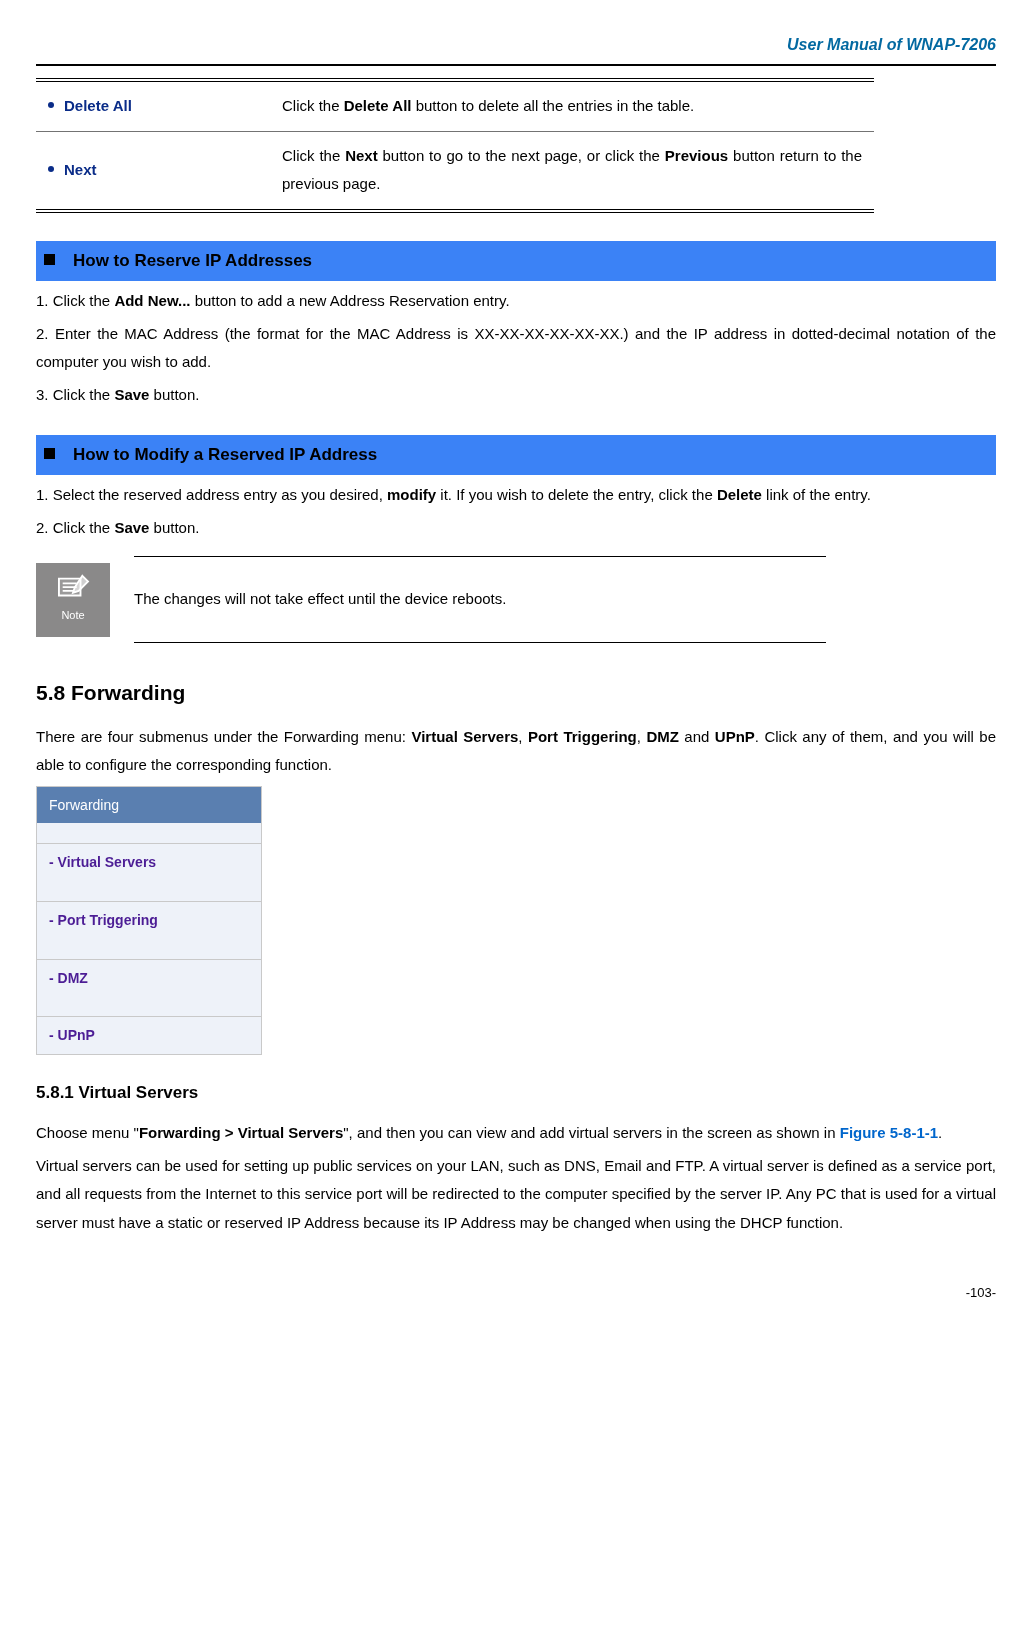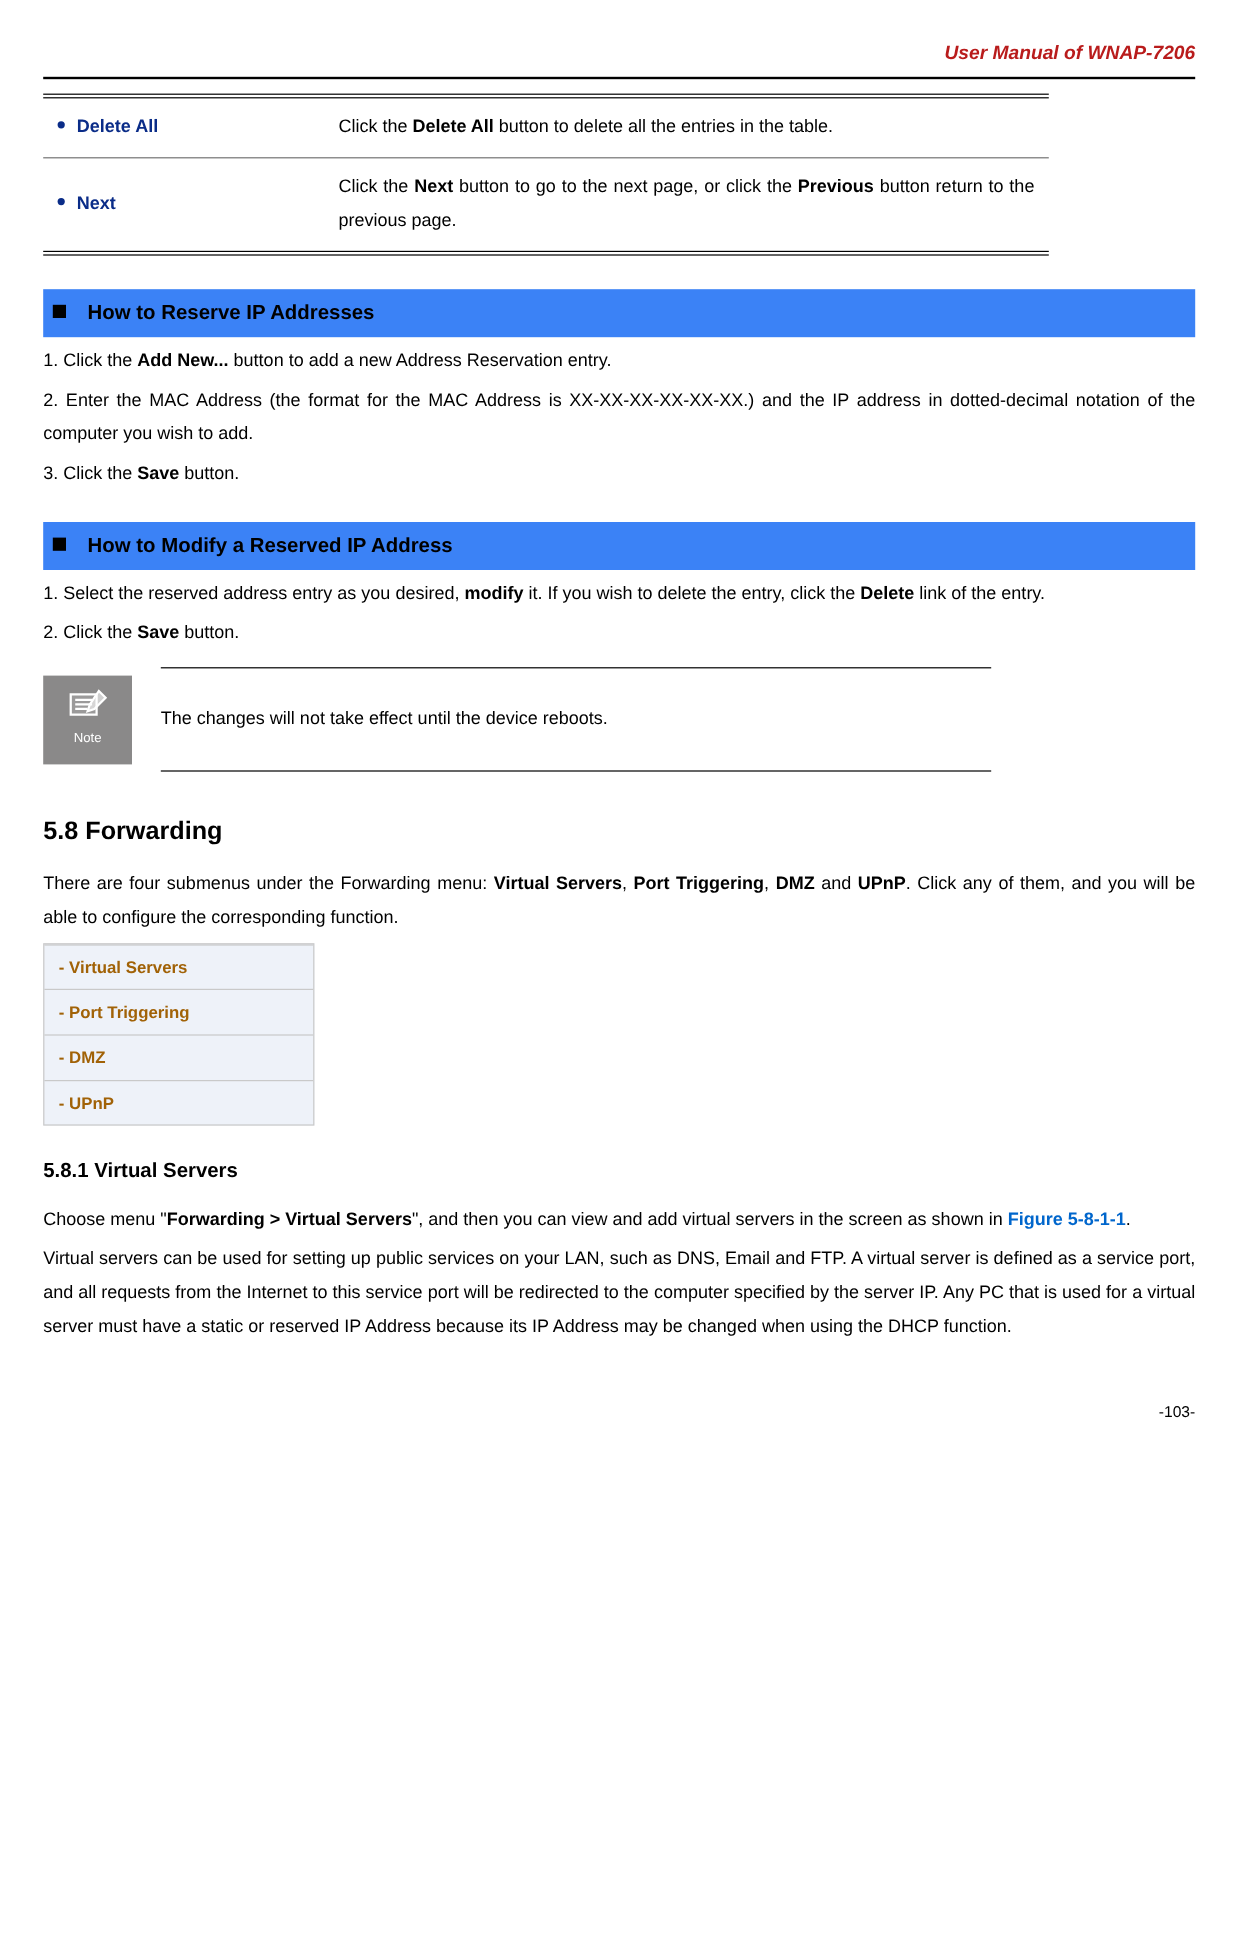--- a/index.html
+++ b/index.html
@@ -8,21 +8,21 @@
       line-height: 1.9;
       color: #000;
       width: 1032px;
       margin: 0;
       padding: 30px 36px 40px 36px;
       box-sizing: border-box;
       background: #fff;
     }
     .header-line {
       text-align: right;
-      color: #b91c1c;
+      color: #0369a1;
       font-style: italic;
       font-weight: bold;
       font-size: 16px;
       border-bottom: 2px solid #000;
       padding-bottom: 4px;
       margin-bottom: 12px;
     }
     .def-table {
       border-collapse: collapse;
       width: 838px;
@@ -125,24 +125,25 @@
     }
     .menu-header {
       background: #5a7fb0;
       color: #fff;
       font-size: 14px;
       padding: 5px 12px;
       font-family: Arial, sans-serif;
     }
     .menu-item {
       border-top: 1px solid #c9c9c9;
-      color: #a16207;
+      color: #4c1d95;
       font-size: 14px;
       font-weight: bold;
       padding: 5px 12px;
+      margin-top: 20px;
     }
     .link-blue {
       color: #0066cc;
       font-weight: bold;
     }
     .page-num {
       text-align: right;
       margin-top: 44px;
       font-size: 13px;
     }
@@ -208,20 +209,21 @@
     <div class="note-content">The changes will not take effect until the device reboots.</div>
   </div>
 </div>
 
 <div class="h2">5.8  Forwarding</div>
 <p class="body-text">
   <span>There are four submenus under the Forwarding menu: </span><b>Virtual Servers</b><span>, </span><b>Port Triggering</b><span>, </span><b>DMZ</b><span> and </span><b>UPnP</b><span>. Click any of them, and you will be able to configure the corresponding function.</span>
 </p>
 
 <div class="menu-img">
+  <div class="menu-header">Forwarding</div>
   <div class="menu-item">- Virtual Servers</div>
   <div class="menu-item">- Port Triggering</div>
   <div class="menu-item">- DMZ</div>
   <div class="menu-item">- UPnP</div>
 </div>
 
 <div class="h3">5.8.1  Virtual Servers</div>
 <p class="body-text">
   <span>Choose menu "</span><b>Forwarding &gt; Virtual Servers</b><span>", and then you can view and add virtual servers in the screen as shown in </span><span class="link-blue">Figure 5-8-1-1</span><span>.</span>
 </p>

